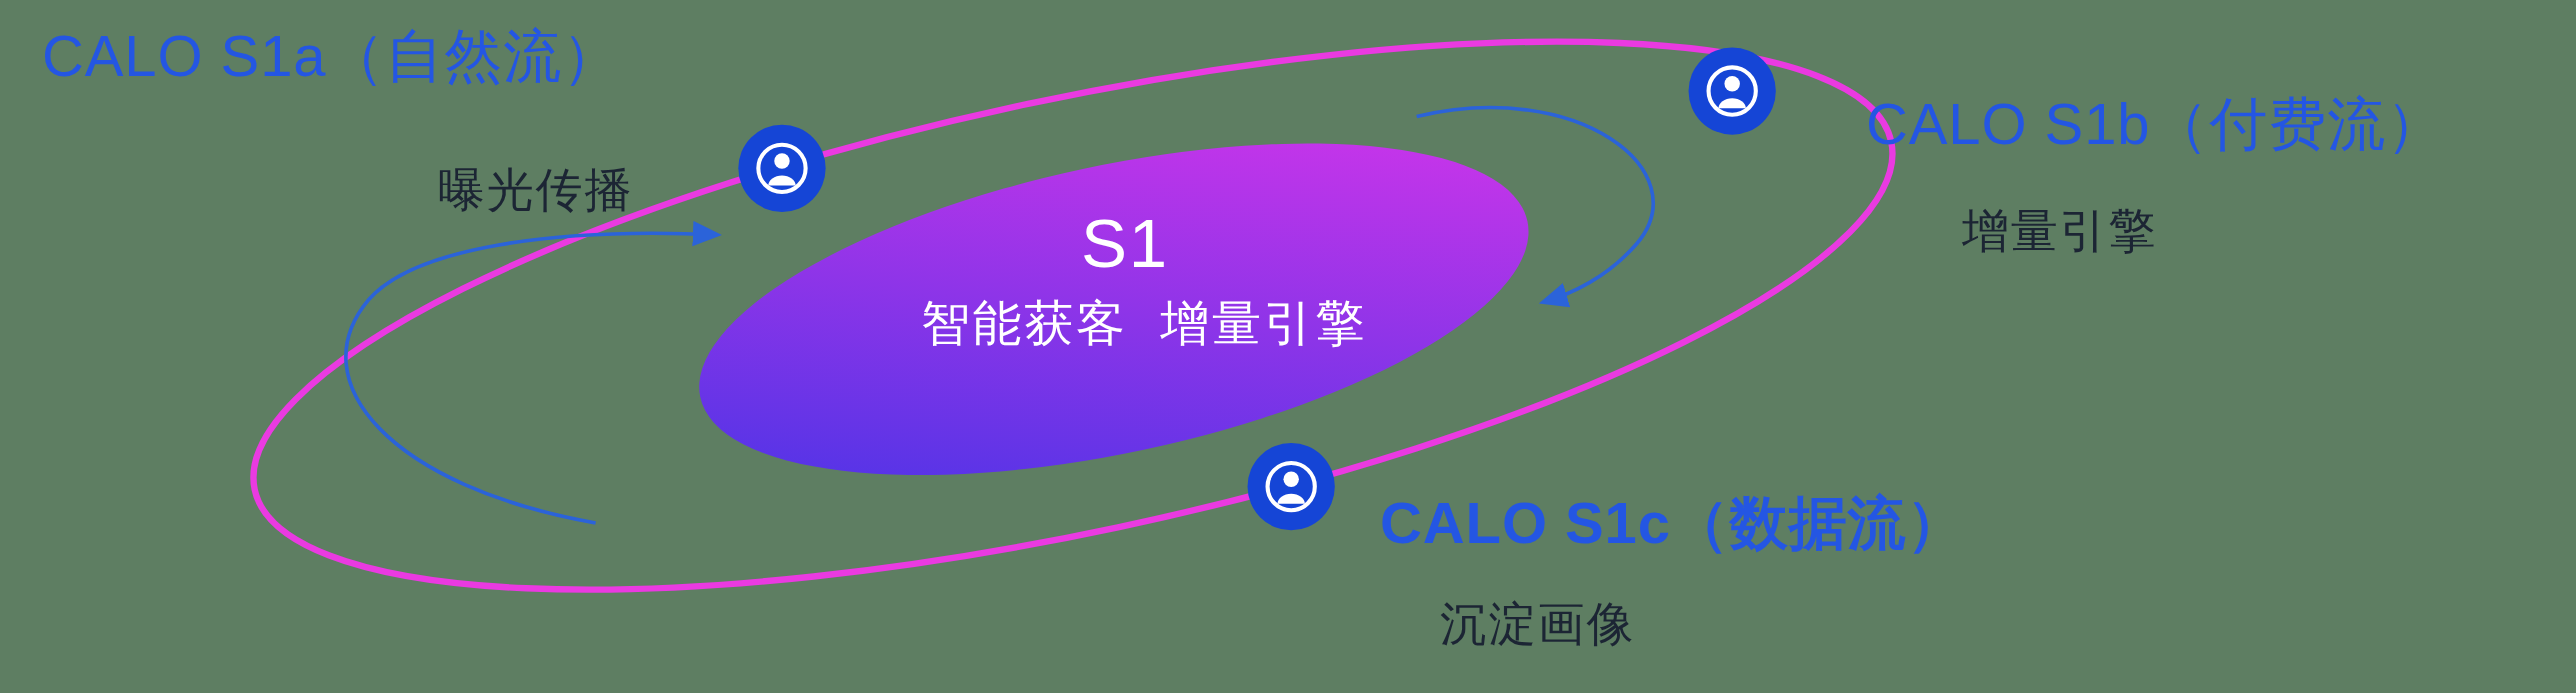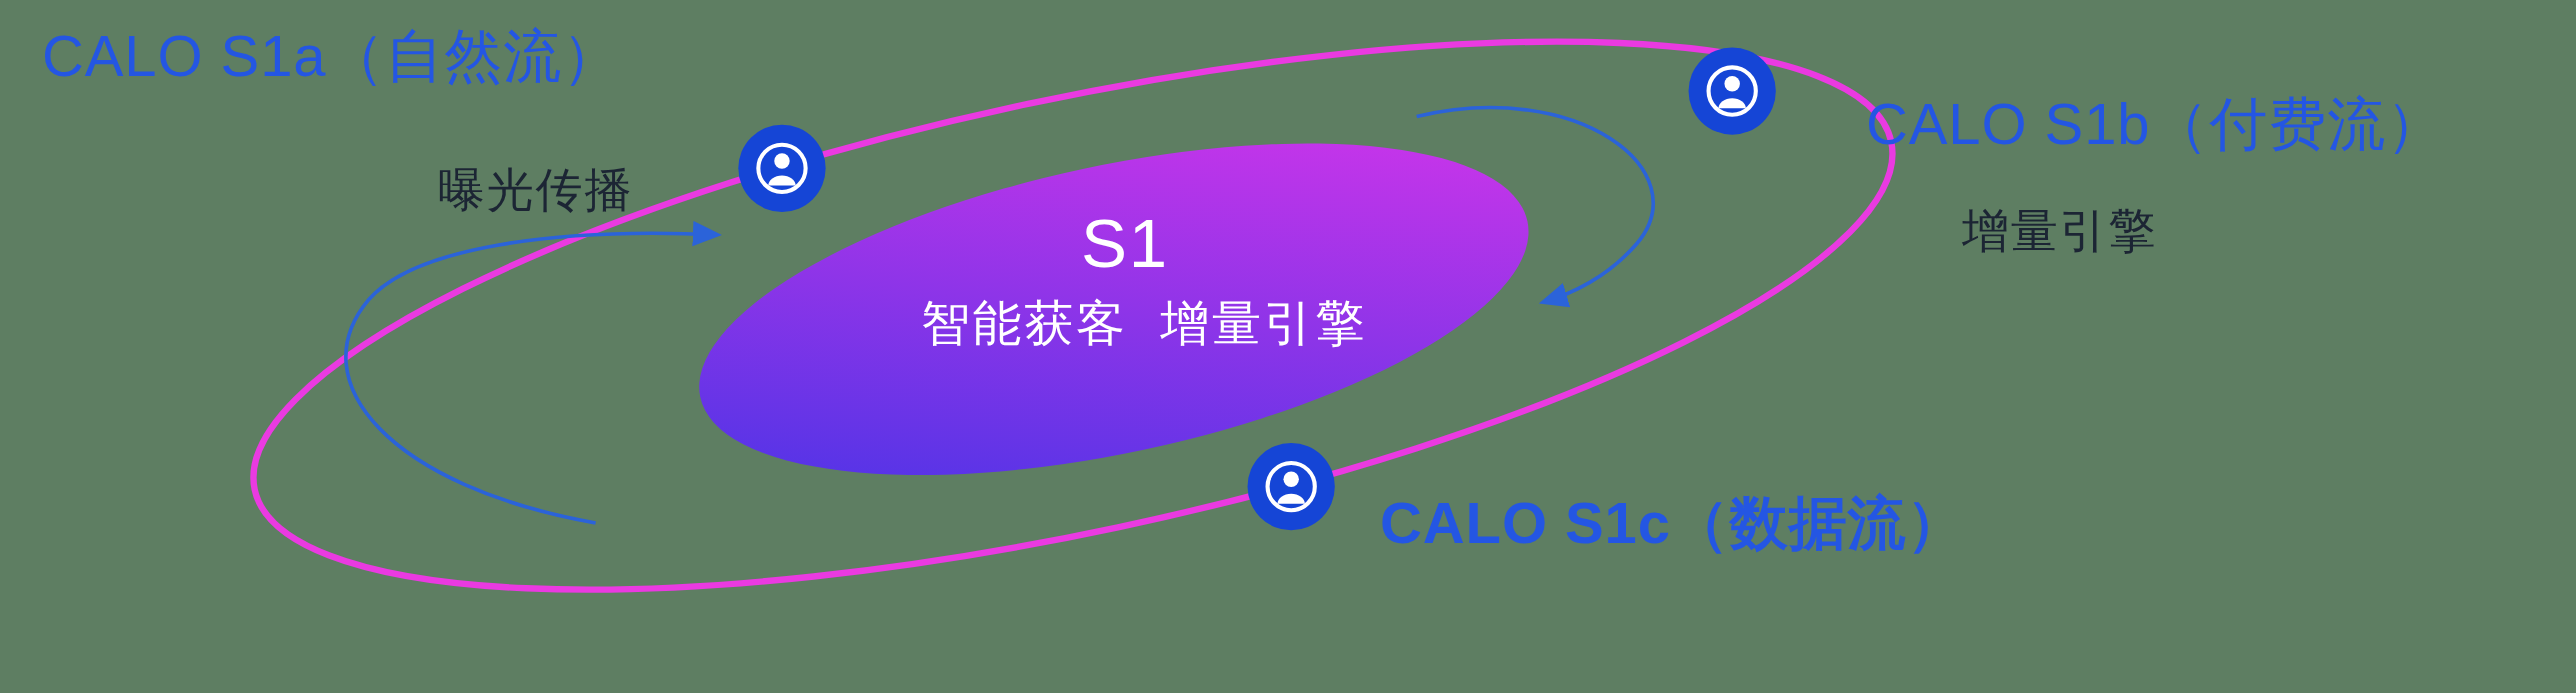--- a/index.html
+++ b/index.html
@@ -118,15 +118,16 @@
     <div class="center-subtitle">智能获客  增量引擎</div>
   </div>
 
   <div class="label blue" style="left:42px; top:23.6px;">CALO S1a（自然流）</div>
   <div class="label dark" style="left:438px; top:164px;">曝光传播</div>
 
   <div class="label blue" style="left:1826px; top:92px;margin-left:40px;">CALO S1b（付费流）</div>
   <div class="label dark" style="left:1962px; top:205px;">增量引擎</div>
 
   <div class="label blue" style="left:1380px; top:491px;font-weight:bold;">CALO S1c（数据流）</div>
+  <div class="label dark" style="left:1440px; top:598px;">沉淀画像</div>
 
 </div>
 
 
 </body></html>

